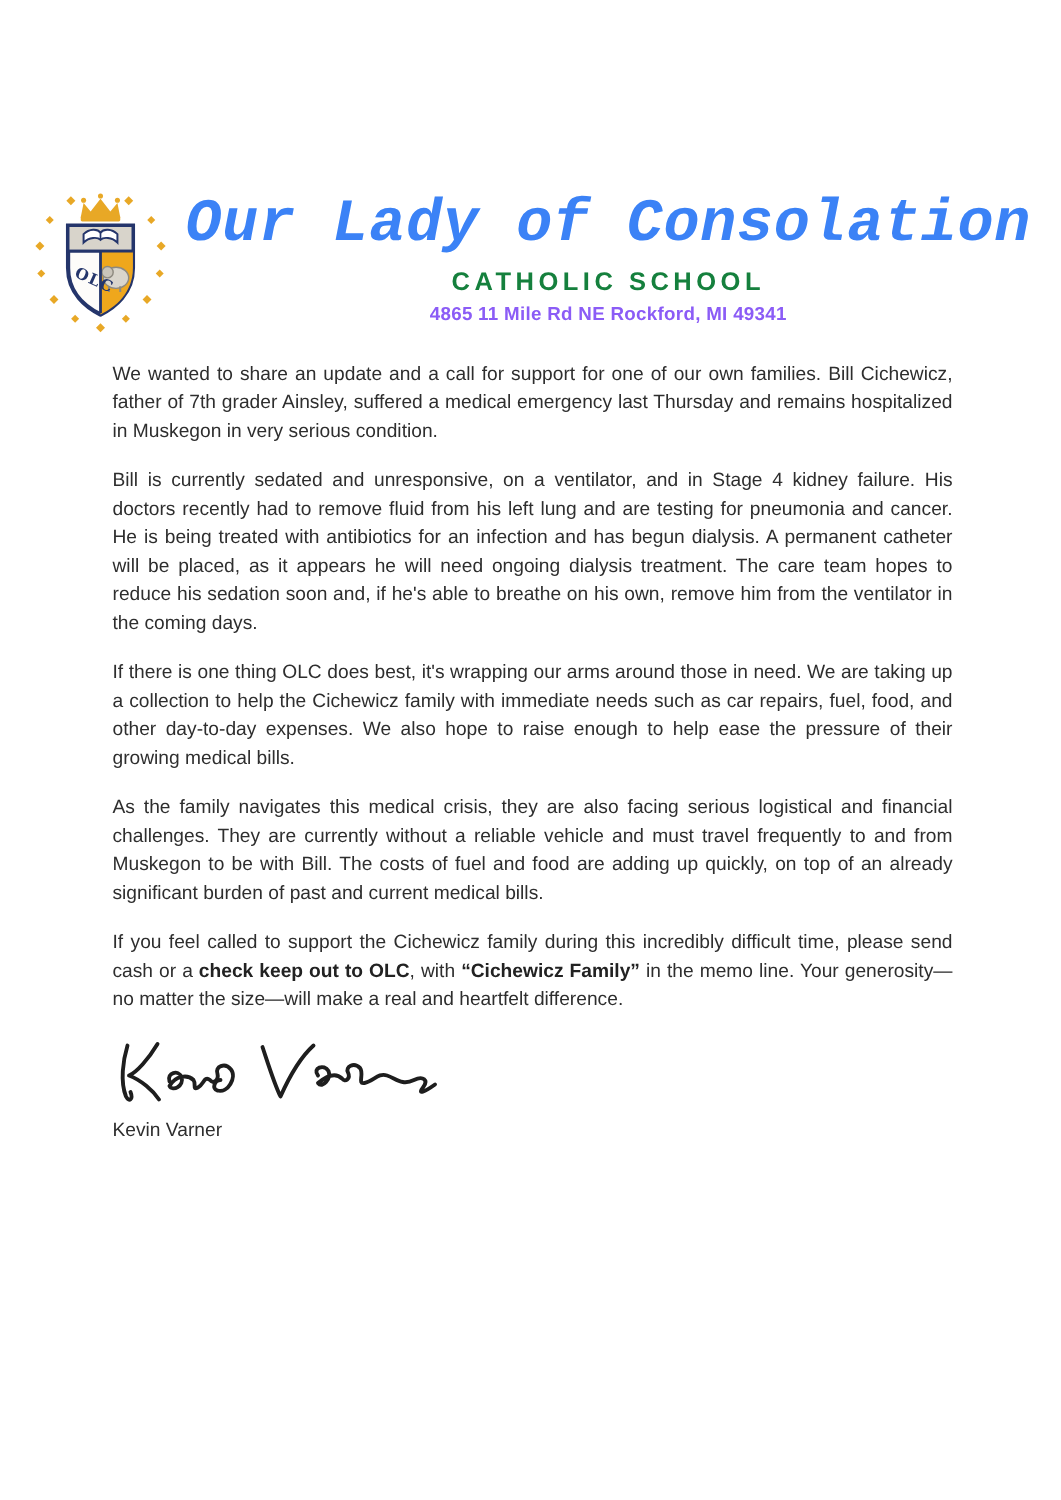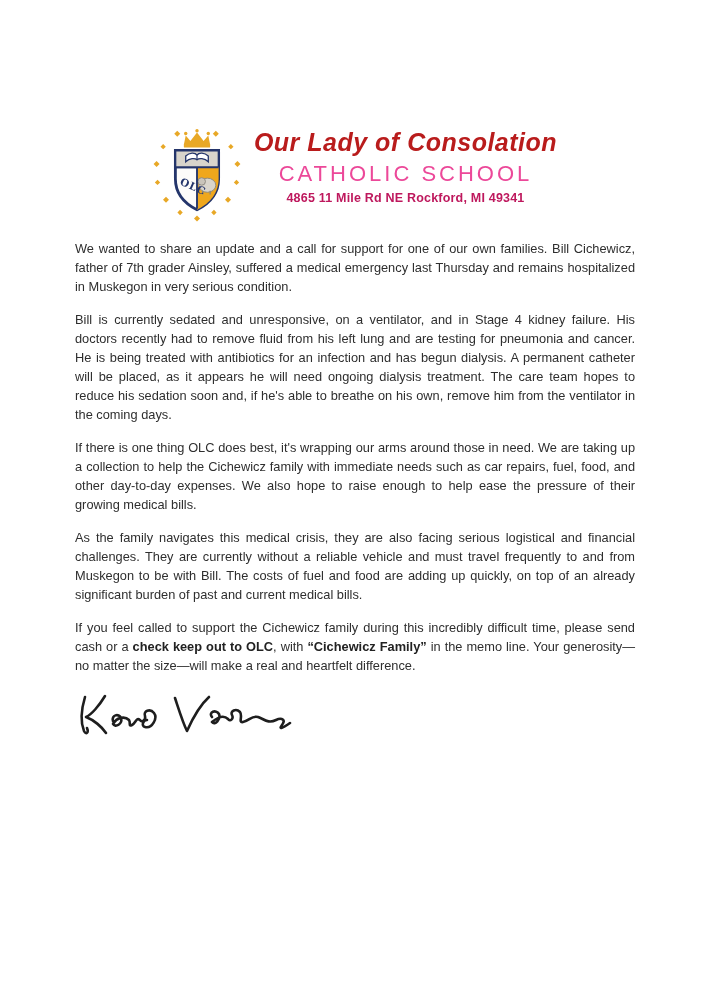--- a/index.html
+++ b/index.html
@@ -16,39 +16,39 @@
     display:flex;
     align-items:flex-start;
     justify-content:center;
     padding-top:124px;
     gap:10px;
   }
   .logo{flex:0 0 auto;}
   .logo svg{width:94px;height:98px;display:block;}
   .head-text{text-align:center;padding-top:4px;}
   .school-name{
-    font-family:Liberation Sans, sans-serif;
+    font-family:Liberation Mono, monospace;
     font-style:italic;
     font-weight:bold;
-    font-size:25px;
+    font-size:40px;
     line-height:1.15;
     letter-spacing:0.5px;
-    color:#b91c1c;
+    color:#3b82f6;
   }
   .school-type{
-    font-size:22px;
-    font-weight:normal;
-    color:#ec4899;
+    font-size:17px;
+    font-weight:bold;
+    color:#15803d;
     letter-spacing:3px;
     margin-top:4px;
   }
   .school-address{
     font-size:12.5px;
     font-weight:bold;
-    color:#be185d;
+    color:#8b5cf6;
     margin-top:4px;
     letter-spacing:0.2px;
   }
   
   .letter-body{
     margin:17px 72px 0 75px;
     font-size:12.8px;
     line-height:19px;
     text-align:justify;
   }
@@ -139,15 +139,16 @@
     <div class="signature">
       <svg viewBox="0 0 250 52" xmlns="http://www.w3.org/2000/svg" fill="none" stroke="#1e1e1e" stroke-width="2.6" stroke-linecap="round" stroke-linejoin="round">
         <path d="M10,8 C7,18 5,32 9,42 C11,46 14,44 12,39"></path>
         <path d="M30,7 C24,17 16,26 11,28 C19,31 27,38 31,44"></path>
         <path d="M38,32 C36,26 44,24 46,29 C48,35 40,39 38,35 C42,28 50,27 54,31 C56,34 53,38 57,36 C61,34 61,28 65,31 C67,34 71,31 70,27 C68,22 75,19 79,24 C83,29 77,40 70,38 C66,37 68,31 72,31"></path>
         <path d="M100,9 C104,21 108,34 112,42 C116,33 124,17 134,8"></path>
         <path d="M137,28 C133,23 141,20 144,25 C146,30 140,37 137,33 C143,28 149,26 153,30 C155,33 159,30 157,26 C155,22 161,19 165,23 C168,27 163,34 168,33 C174,32 177,26 183,28 C189,30 193,35 201,31 C207,28 211,31 207,36 C203,41 208,39 215,34"></path>
       </svg>
     </div>
 
+    <p class="sig-name">Kevin Varner</p>
   </main>
 
 </div>
 
 </body></html>

